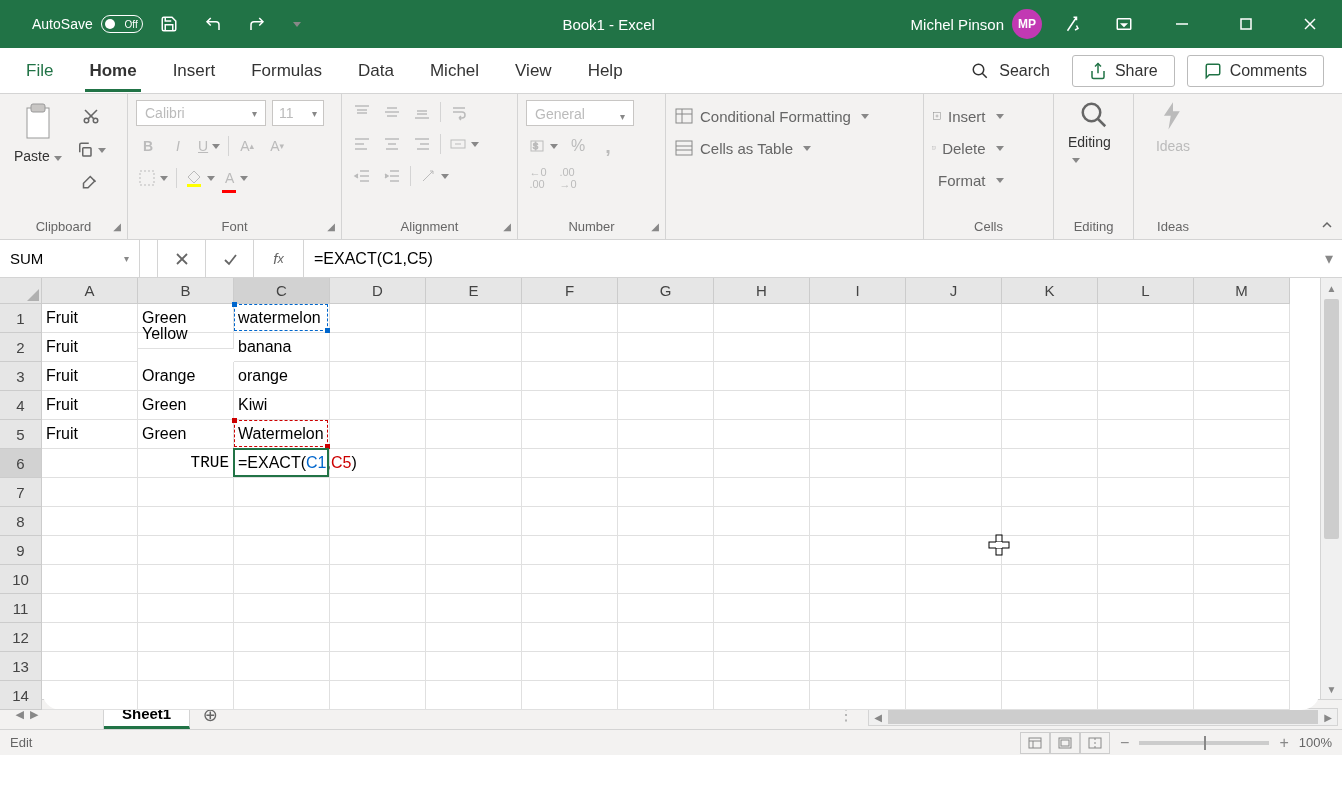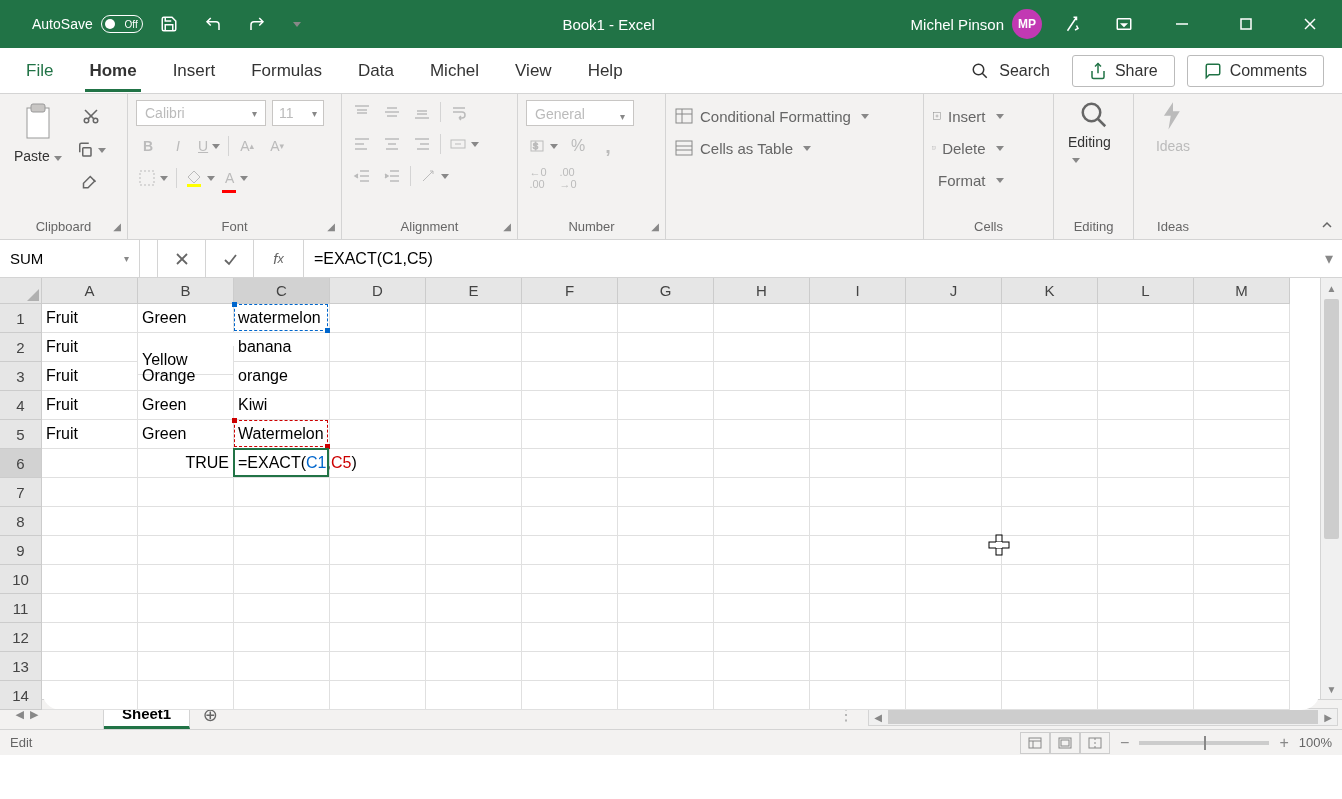--- a/index.html
+++ b/index.html
@@ -68,21 +68,21 @@
 .corner { width: 42px; height: 26px; background: #e6e6e6; border-right: 1px solid #ccc; border-bottom: 1px solid #ccc; position: relative; }
 .corner::after { content: ""; position: absolute; right: 2px; bottom: 2px; width: 0; height: 0; border-left: 12px solid transparent; border-bottom: 12px solid #b0b0b0; }
 .col-headers { display: flex; height: 26px; background: #e6e6e6; }
 .col-h { border-right: 1px solid #ccc; border-bottom: 1px solid #ccc; display: flex; align-items: center; justify-content: center; font-size: 15px; color: #444; }
 .col-h.active { background: #d2d2d2; }
 .row-headers { display: flex; flex-direction: column; width: 42px; background: #e6e6e6; }
 .row-h { height: 29px; border-right: 1px solid #ccc; border-bottom: 1px solid #ccc; display: flex; align-items: center; justify-content: center; font-size: 15px; color: #444; }
 .row-h.active { background: #d2d2d2; }
 .cells { position: relative; background: #fff; border-radius: 19px; }
 .cell { position: absolute; border-right: 1px solid #e0e0e0; border-bottom: 1px solid #e0e0e0; padding: 0 4px; display: flex; align-items: center; font-size: 16px; overflow: visible; white-space: nowrap; }
-.cell.right { justify-content: flex-end; }
+.cell.right { justify-content: flex-end; font-family: Liberation Mono, monospace; }
 .sel-active { position: absolute; border: 2px solid #217346; pointer-events: none; z-index: 5; }
 .ref-blue { position: absolute; border: 1.5px dashed #0066cc; pointer-events: none; z-index: 4; }
 .ref-red { position: absolute; border: 1.5px dashed #cc0000; pointer-events: none; z-index: 4; }
 .ref-blue::before, .ref-blue::after, .ref-red::before, .ref-red::after { content: ""; position: absolute; width: 5px; height: 5px; }
 .ref-blue::before { left: -3px; top: -3px; background: #0066cc; } .ref-blue::after { right: -3px; bottom: -3px; background: #0066cc; }
 .ref-red::before { left: -3px; top: -3px; background: #cc0000; } .ref-red::after { right: -3px; bottom: -3px; background: #cc0000; }
 .vscroll { width: 22px; background: #f0f0f0; border-left: 1px solid #d4d4d4; display: flex; flex-direction: column; }
 .vscroll-arrow { height: 20px; display: flex; align-items: center; justify-content: center; color: #888; font-size: 10px; }
 .vscroll-thumb { flex: 0 0 240px; background: #cdcdcd; margin: 1px 3px; border-radius: 2px; }
 .vscroll-track { flex: 1; }
@@ -587,21 +587,21 @@
           <div class="cell" style="left: 384px; top: 0px; width: 96px; height: 29px;"></div>
           <div class="cell" style="left: 480px; top: 0px; width: 96px; height: 29px;"></div>
           <div class="cell" style="left: 576px; top: 0px; width: 96px; height: 29px;"></div>
           <div class="cell" style="left: 672px; top: 0px; width: 96px; height: 29px;"></div>
           <div class="cell" style="left: 768px; top: 0px; width: 96px; height: 29px;"></div>
           <div class="cell" style="left: 864px; top: 0px; width: 96px; height: 29px;"></div>
           <div class="cell" style="left: 960px; top: 0px; width: 96px; height: 29px;"></div>
           <div class="cell" style="left: 1056px; top: 0px; width: 96px; height: 29px;"></div>
           <div class="cell" style="left: 1152px; top: 0px; width: 96px; height: 29px;"></div>
           <div class="cell" style="left: 0px; top: 29px; width: 96px; height: 29px;">Fruit</div>
-          <div class="cell" style="left: 96px; top: 42px; width: 96px; height: 29px;">Yellow</div>
+          <div class="cell" style="left: 96px; top: 16px; width: 96px; height: 29px;">Yellow</div>
           <div class="cell" style="left: 192px; top: 29px; width: 96px; height: 29px;">banana</div>
           <div class="cell" style="left: 288px; top: 29px; width: 96px; height: 29px;"></div>
           <div class="cell" style="left: 384px; top: 29px; width: 96px; height: 29px;"></div>
           <div class="cell" style="left: 480px; top: 29px; width: 96px; height: 29px;"></div>
           <div class="cell" style="left: 576px; top: 29px; width: 96px; height: 29px;"></div>
           <div class="cell" style="left: 672px; top: 29px; width: 96px; height: 29px;"></div>
           <div class="cell" style="left: 768px; top: 29px; width: 96px; height: 29px;"></div>
           <div class="cell" style="left: 864px; top: 29px; width: 96px; height: 29px;"></div>
           <div class="cell" style="left: 960px; top: 29px; width: 96px; height: 29px;"></div>
           <div class="cell" style="left: 1056px; top: 29px; width: 96px; height: 29px;"></div>

